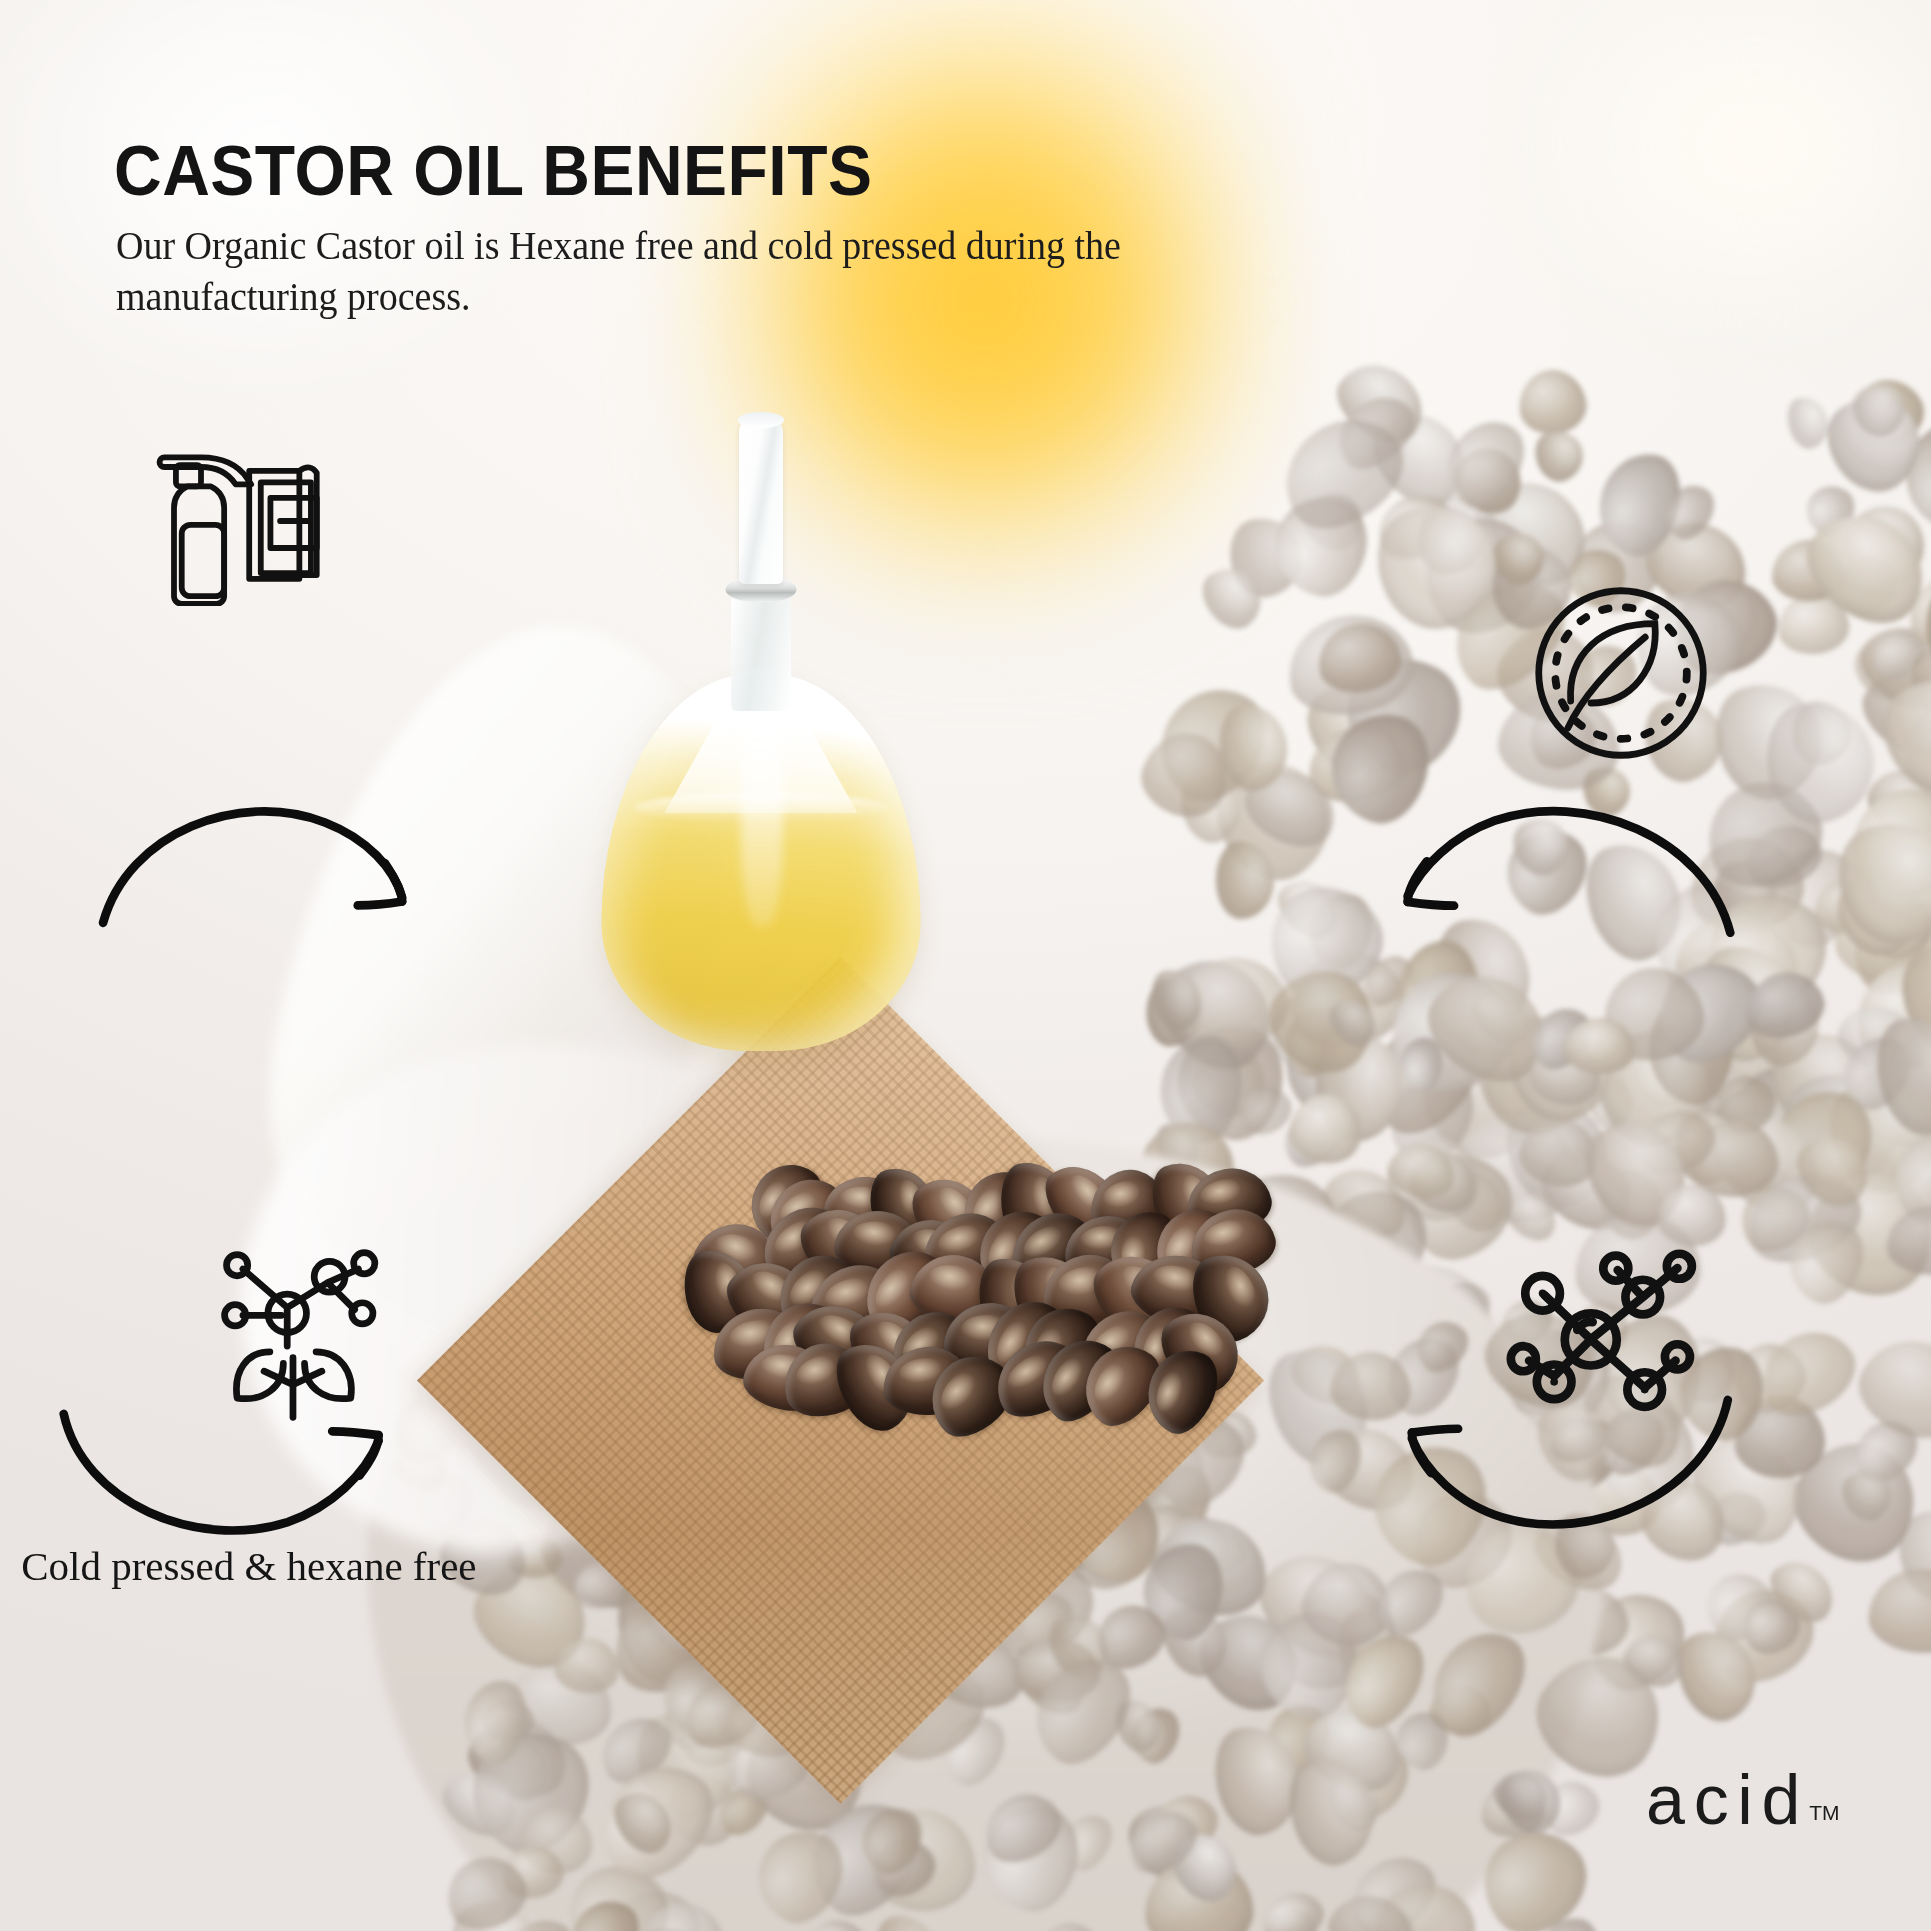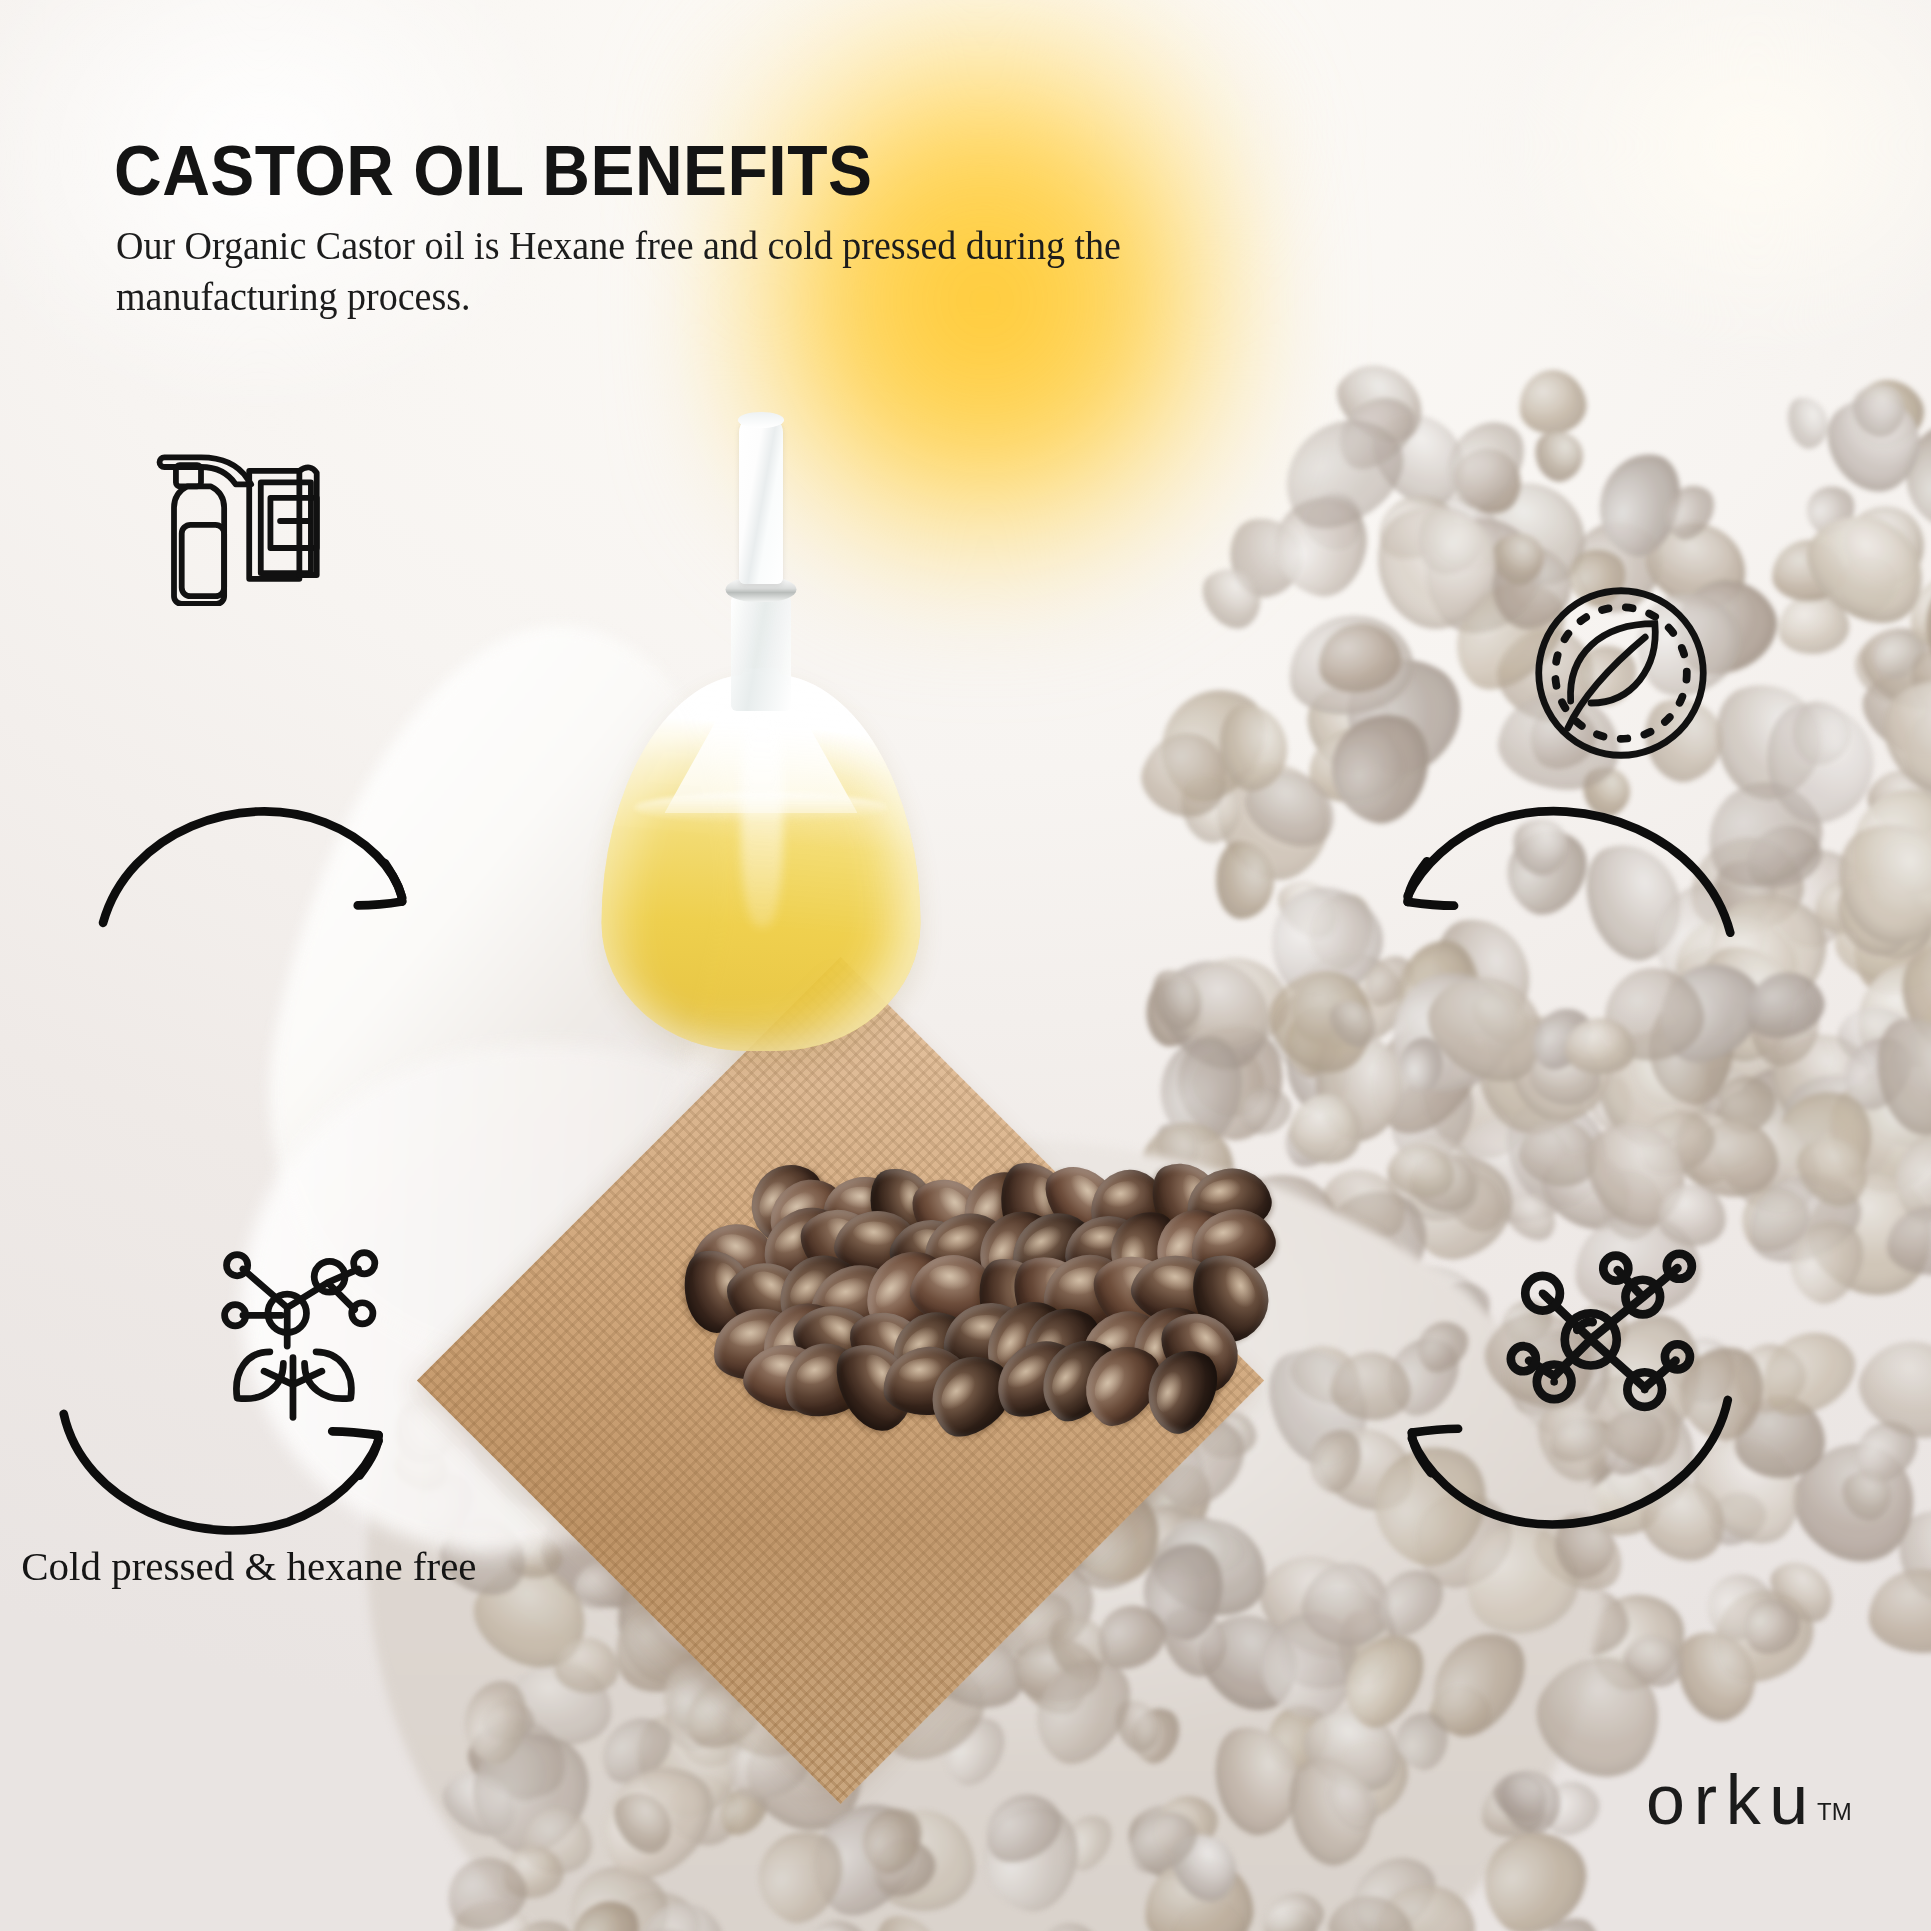--- a/index.html
+++ b/index.html
@@ -192,21 +192,21 @@
   .ar-bl{left:56px;top:1381px;width:367px;height:174px;}
   .ar-tr{left:1371px;top:782px;width:367px;height:174px;}
   .ar-br{left:1369px;top:1371px;width:367px;height:183px;}
 
   .logo{
     position:absolute;left:1646px;top:1765px;
     font-family:"Liberation Sans", sans-serif;
     font-weight:300;font-size:70px;letter-spacing:8.7px;color:#1b1b1b;
     line-height:1;
   }
-  .logo .tm{font-size:24px;letter-spacing:0;vertical-align:3.9px;}
+  .logo .tm{font-size:21px;letter-spacing:0;vertical-align:3.9px;}
 </style>
 </head>
 <body>
 
 <div id="canvas">
 
   <div class="bg-layer bg-base"></div>
   <div class="bg-glow-l"></div>
   <div class="bg-amber2"></div>
   <div class="bg-amber"></div>
@@ -873,17 +873,17 @@
 
     <div class="arrow ar-br">
       <svg viewBox="0 0 380 190" width="367" height="183" fill="none" stroke="#0d0d0d" stroke-width="9" stroke-linecap="round" stroke-linejoin="round">
         <path d="M372 30 C352 126, 232 180, 138 152 C92 138, 58 104, 44 70"></path>
         <path d="M64 106 C50 88, 44 74, 44 64"></path>
         <path d="M44 64 C58 62, 76 60, 92 60"></path>
       </svg>
     </div>
 
 
-    <div class="logo"><span>orku</span><span class="tm">TM</span></div>
+    <div class="logo"><span>acid</span><span class="tm">TM</span></div>
 
   </div>
 </div>
 
 
 </body></html>

